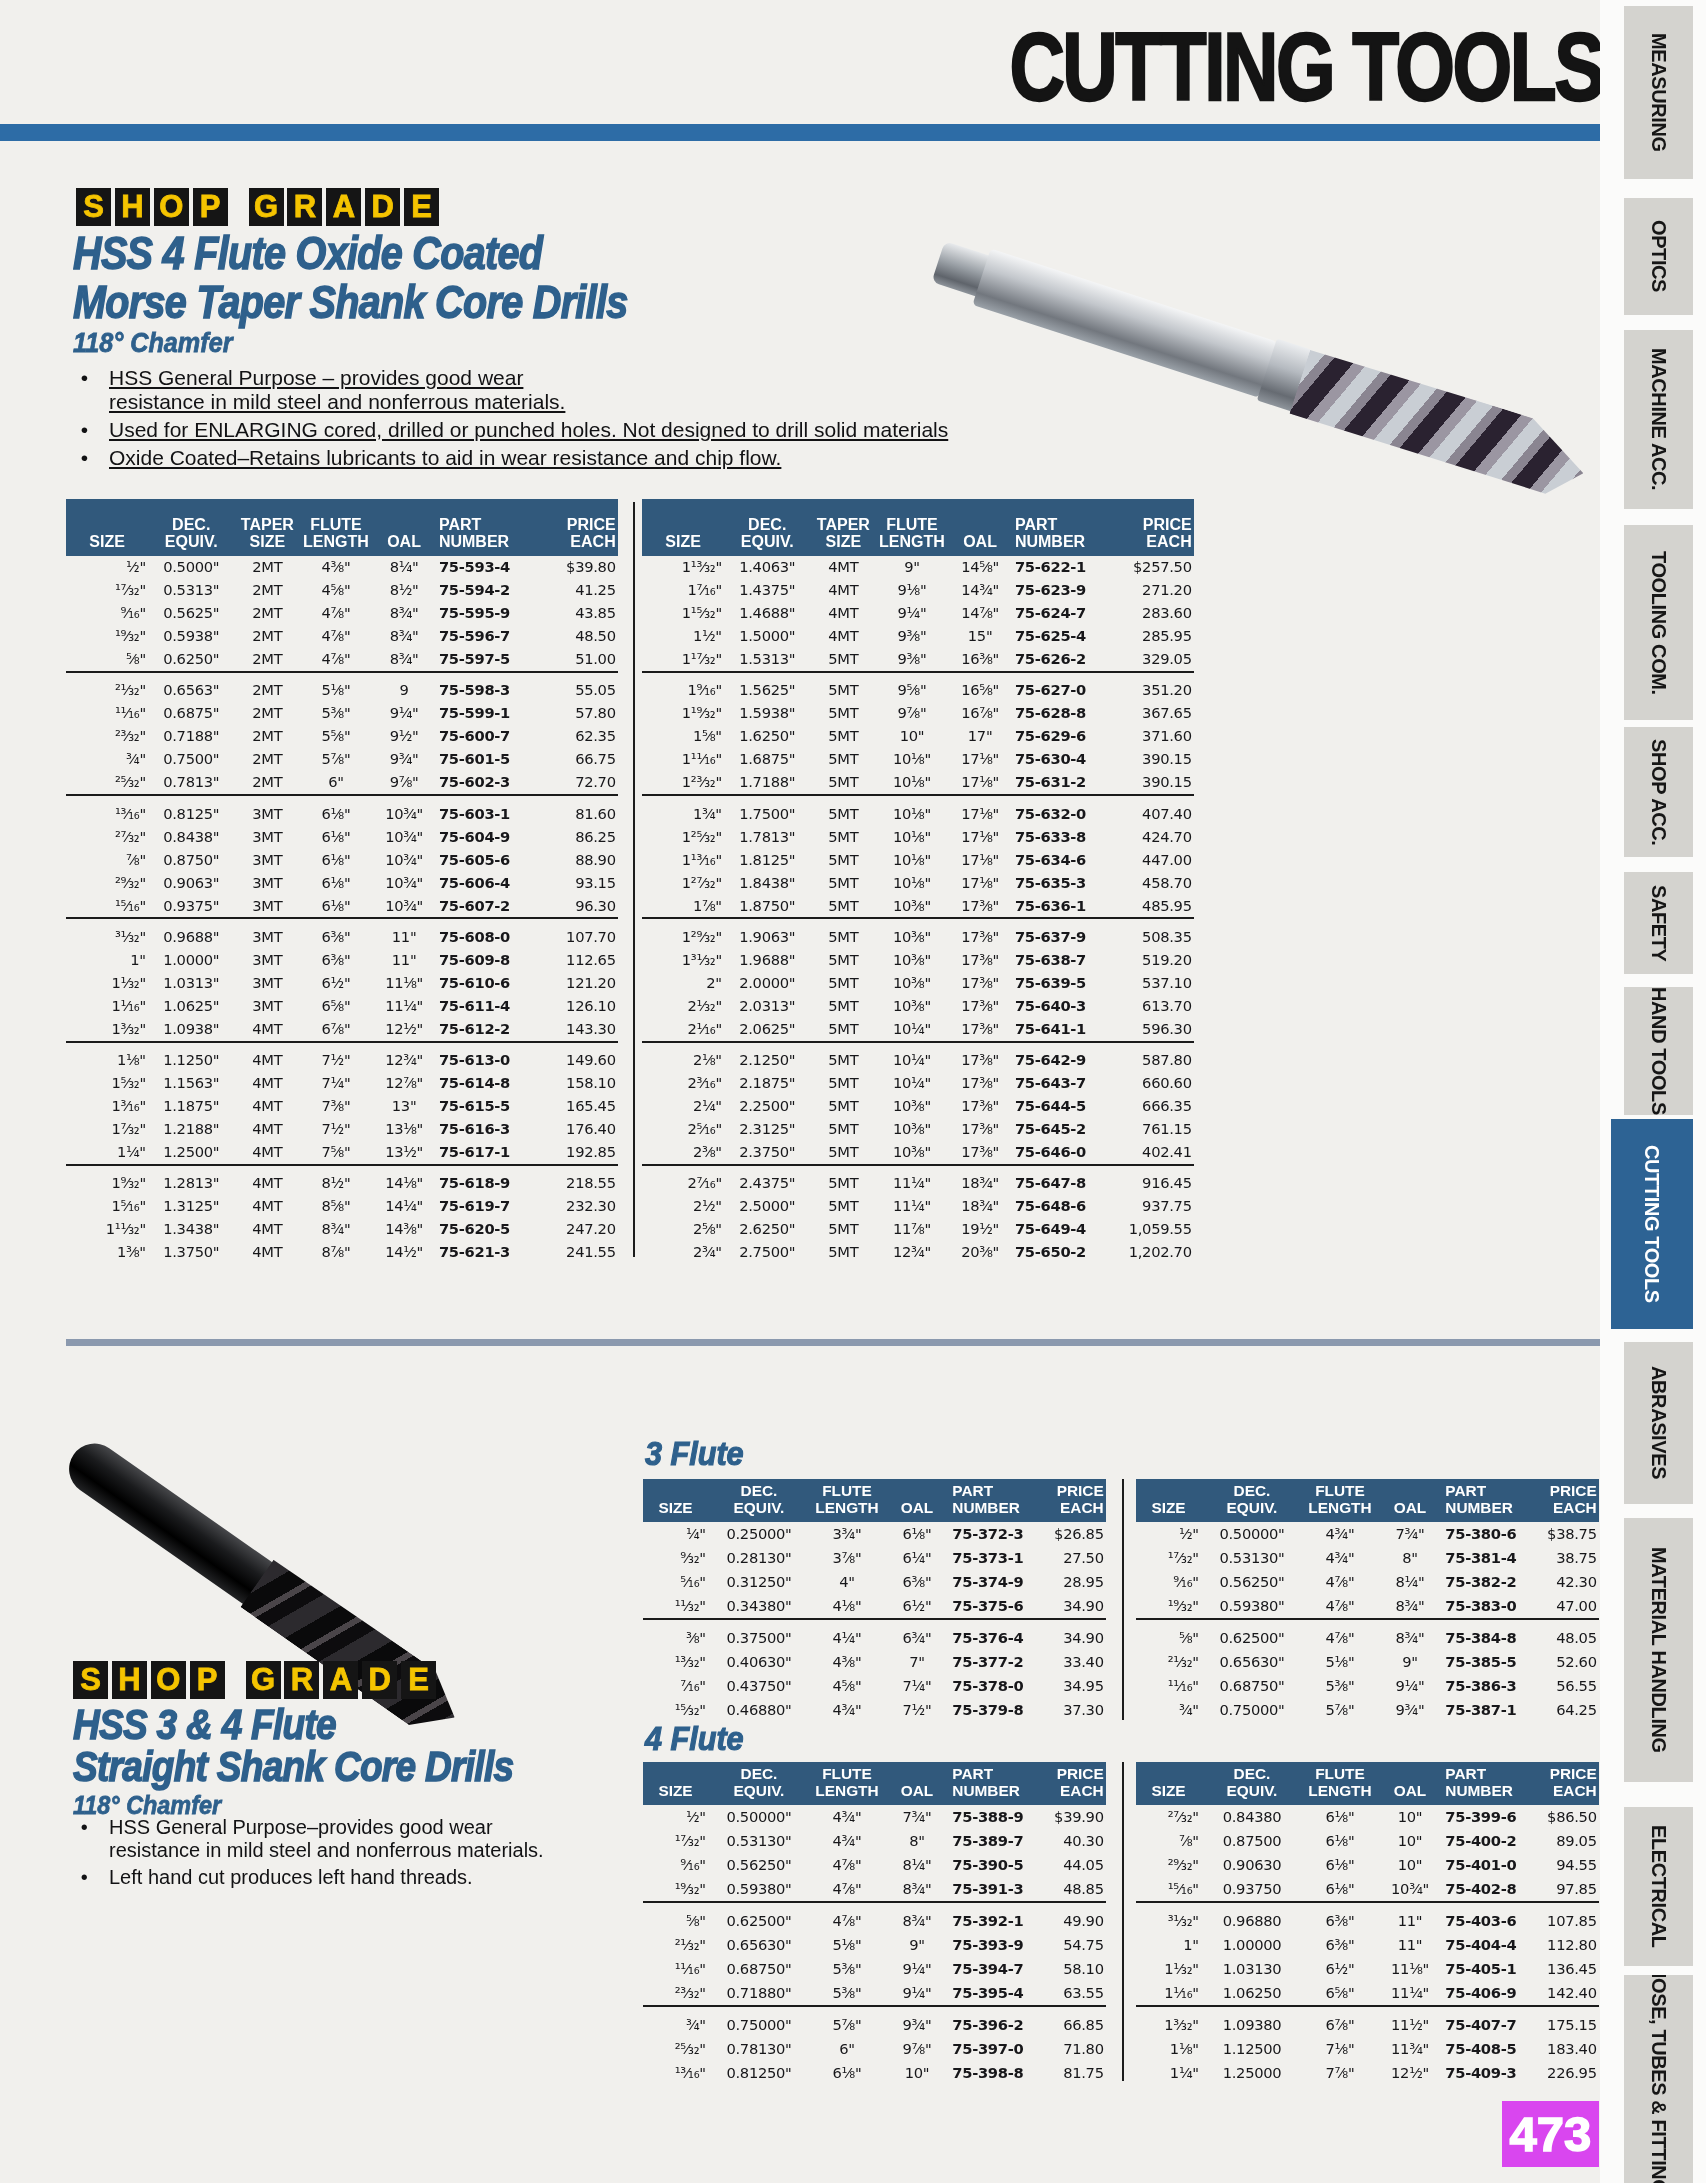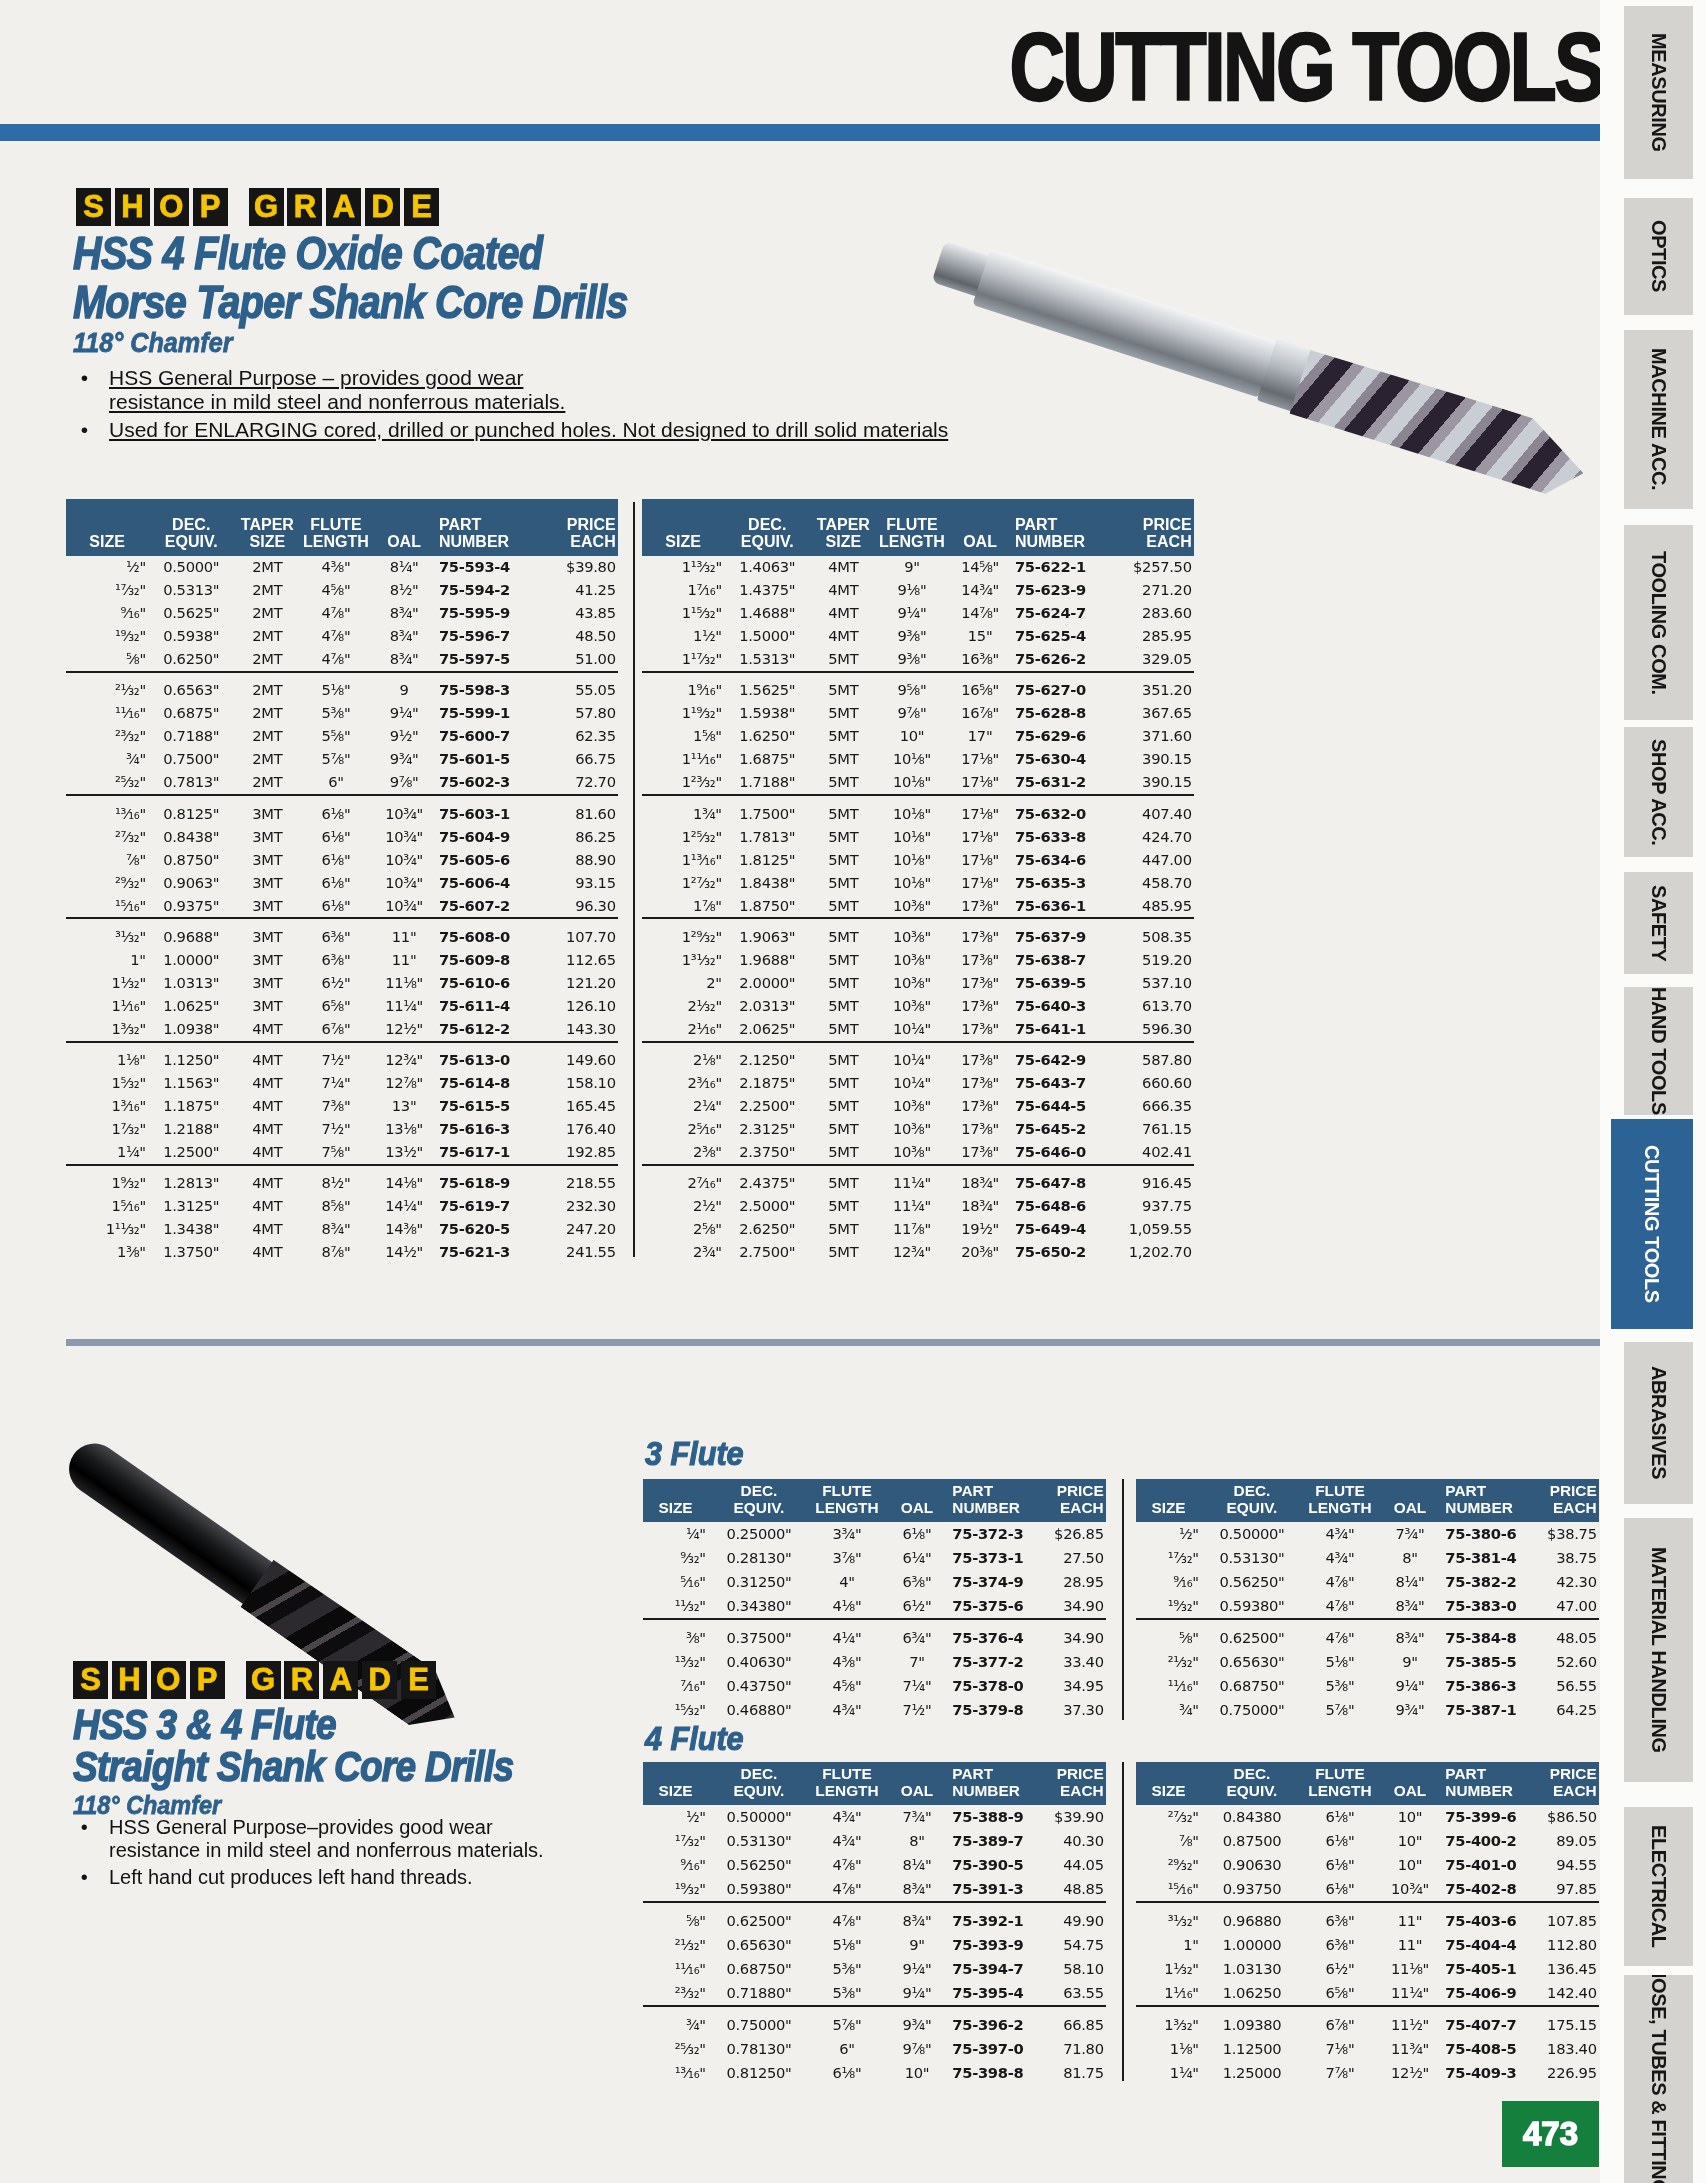--- a/index.html
+++ b/index.html
@@ -93,22 +93,22 @@
   #sidebar .tab:nth-child(5){top:727px;height:130px;}
   #sidebar .tab:nth-child(6){top:872px;height:102px;}
   #sidebar .tab:nth-child(7){top:987px;height:128px;}
   #sidebar .tab:nth-child(8){top:1119px;height:210px;}
   #sidebar .tab:nth-child(9){top:1342px;height:162px;}
   #sidebar .tab:nth-child(10){top:1518px;height:264px;}
   #sidebar .tab:nth-child(11){top:1807px;height:159px;}
   #sidebar .tab:nth-child(12){top:1975px;height:208px;}
 
   
-  #badge{position:absolute;left:1502px;top:2101px;width:97px;height:66px;background:#15803d;
-    color:#fff;font-weight:700;font-size:33px;display:flex;align-items:center;justify-content:center;
+  #badge{position:absolute;left:1502px;top:2101px;width:97px;height:66px;background:#d946ef;
+    color:#fff;font-weight:700;font-size:49px;display:flex;align-items:center;justify-content:center;
     -webkit-text-stroke:1.5px #fff;transform-origin:center;}
 </style>
 </head>
 <body>
 
 <div id="page">
 
   <div class="main-head">CUTTING TOOLS</div>
   <div class="head-bar"></div>
 
@@ -131,20 +131,21 @@
       <span class="ltile">D</span>
       <span class="ltile">E</span>
     </div>
   <div class="title-line" style="top:229px;">HSS 4 Flute Oxide Coated</div>
   <div class="title-line" style="top:278px;">Morse Taper Shank Core Drills</div>
   <div class="chamfer" style="top:327px;">118° Chamfer</div>
   <ul class="bullets" id="bullets-top">
       <li>HSS General Purpose – provides good wear
 resistance in mild steel and nonferrous materials.</li>
       <li>Used for ENLARGING cored, drilled or punched holes. Not designed to drill solid materials</li>
+      <li>Oxide Coated–Retains lubricants to aid in wear resistance and chip flow.</li>
     </ul>
 
   <div class="tblwrap" style="left:66px;top:499px;">
     <table class="ptable big">
         <colgroup>
           <col style="width: 82px;">
           <col style="width: 86px;">
           <col style="width: 66px;">
           <col style="width: 71px;">
           <col style="width: 65px;">

